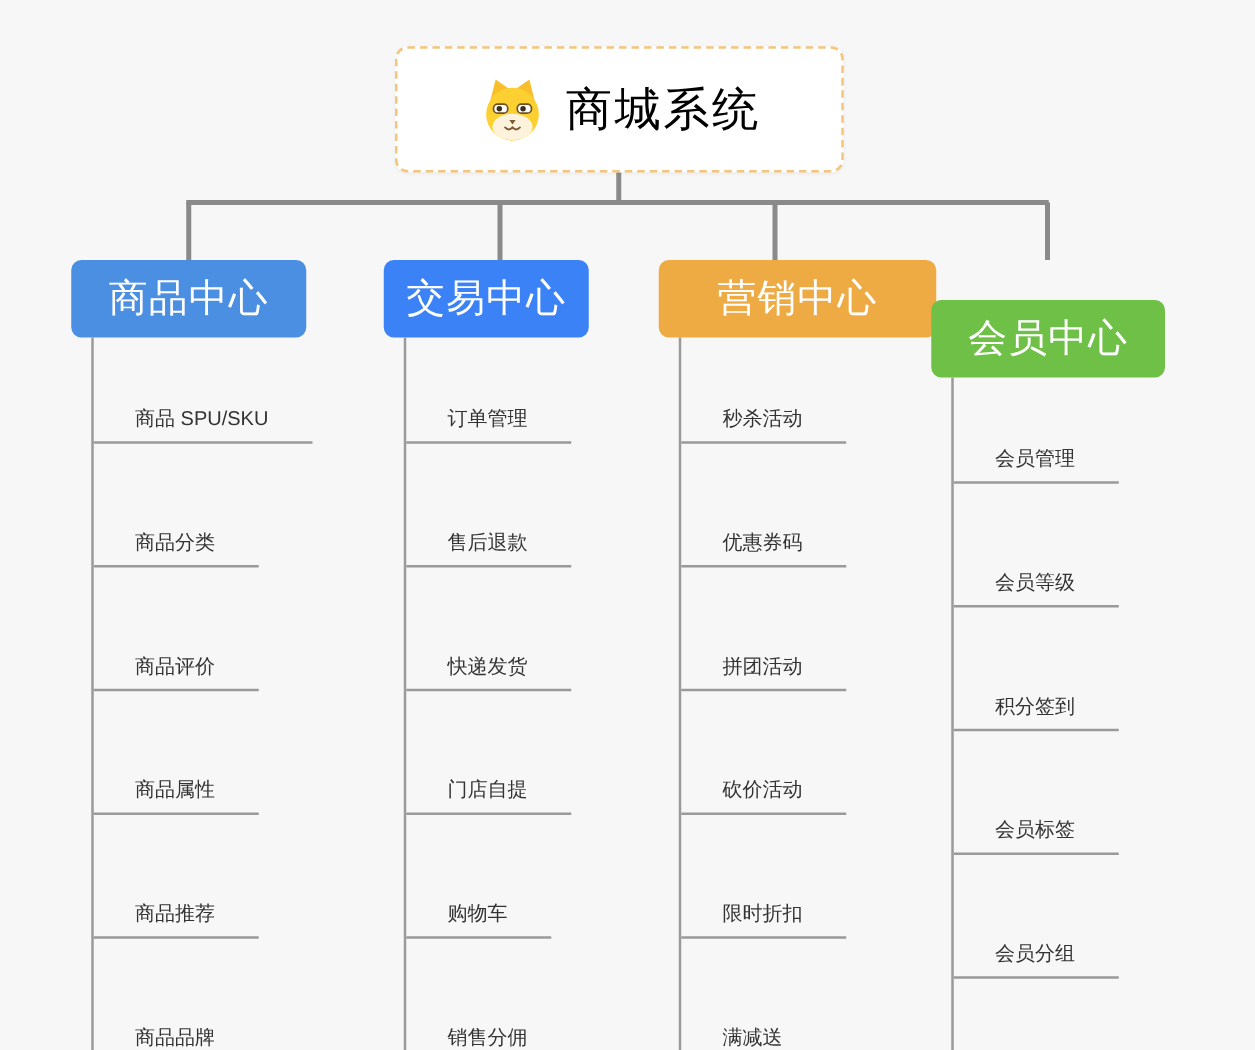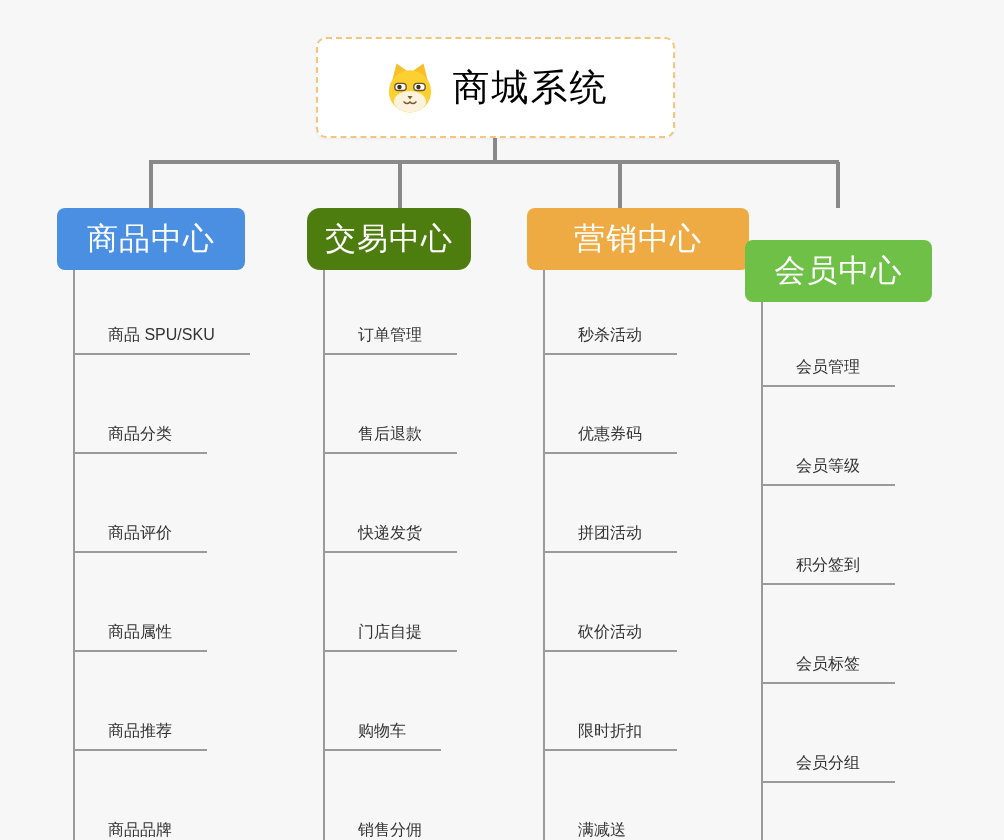--- a/index.html
+++ b/index.html
@@ -154,21 +154,21 @@
     <span class="child-label">商品推荐</span>
   </li>
 
   <li>
     <span class="child-label">商品品牌</span>
   </li>
 </ul>
   </div>
 
   <div class="branch" style="left: 307px;">
-    <div class="branch-header" style="width: 164px; background: #4d7c0f; border-radius: 13px;">
+    <div class="branch-header" style="width: 164px; background: #3b82f6;">
       <span class="branch-label">交易中心</span>
     </div>
     <ul class="children">
   <li>
     <span class="child-label">订单管理</span>
   </li>
 
   <li>
     <span class="child-label">售后退款</span>
   </li>

